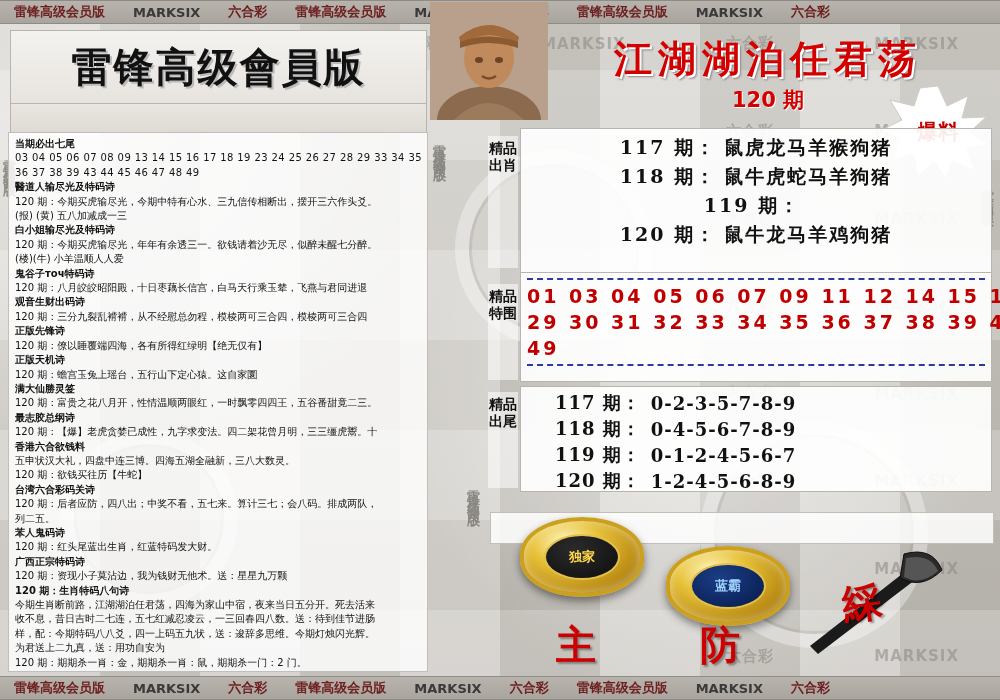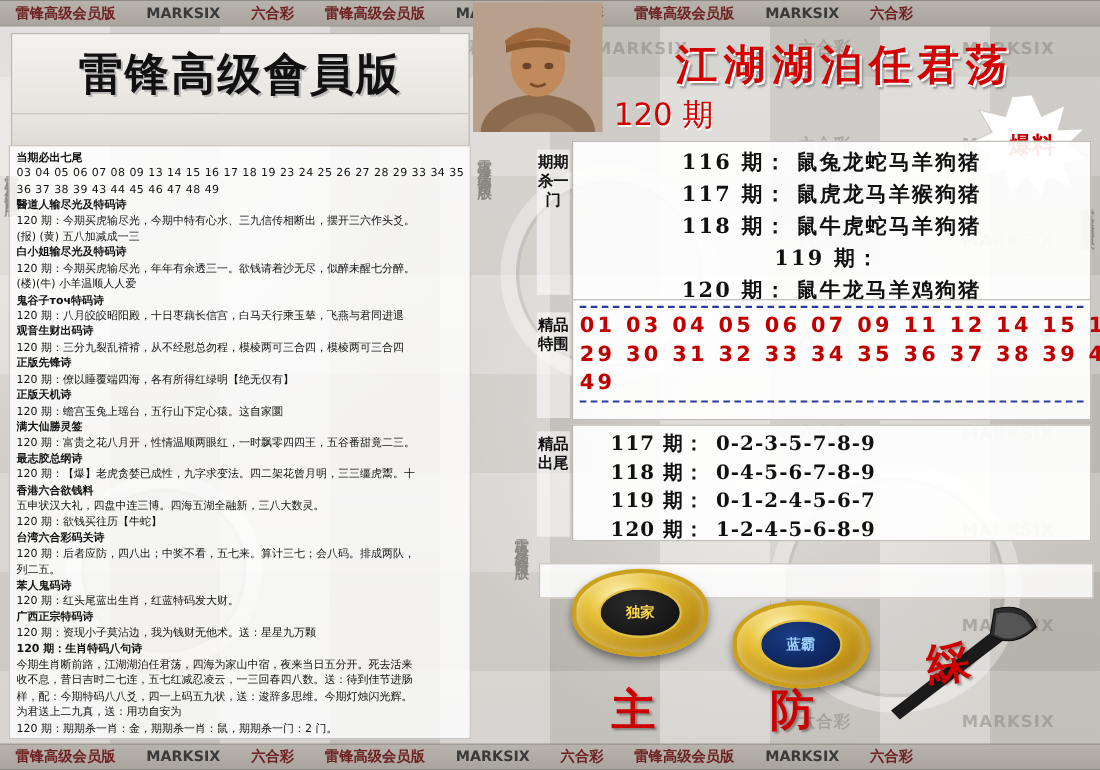--- a/index.html
+++ b/index.html
@@ -78,22 +78,22 @@
     position:absolute;left:548px;top:2px;width:452px;height:118px;
   }
   .right-title{
     position:absolute;left:10px;top:32px;width:420px;text-align:center;
     font-family:"DejaVu Serif","Liberation Serif",serif;
     font-size:38px;font-weight:bold;
     color:#d40000;letter-spacing:6px;
     text-shadow:2px 2px 0 #fff, 3px 3px 2px #888;
   }
   .issue{
-    position:absolute;left:10px;top:84px;width:420px;
-    color:#d40000;font-size:28px;font-weight:normal;
+    position:absolute;left:10px;top:84px;width:420px;text-align:center;
+    color:#d40000;font-size:21px;font-weight:bold;
     text-shadow:1px 1px 0 #fff;
   }
   
   .burst{
     position:absolute;right:6px;top:84px;width:112px;height:96px;
     display:flex;align-items:center;justify-content:center;
   }
   .burst svg{position:absolute;inset:0;}
   .burst-text{
     position:relative;color:#c00000;font-weight:bold;font-size:21px;
@@ -319,27 +319,23 @@
   <div class="ln">120 期：资现小子莫沾边，我为钱财无他术。送：星星九万颗</div>
   <div class="ln hdr">120 期：生肖特码八句诗</div>
   <div class="ln">今期生肖断前路，江湖湖泊任君荡，四海为家山中宿，夜来当日五分开。死去活来</div>
   <div class="ln">收不息，昔日吉时二七连，五七红减忍凌云，一三回春四八数。送：待到佳节进肠</div>
   <div class="ln">样，配：今期特码八八爻，四一上码五九状，送：逡辞多思维。今期灯烛闪光辉。</div>
   <div class="ln">为君送上二九真，送：用功自安为</div>
   <div class="ln">120 期：期期杀一肖：金，期期杀一肖：鼠，期期杀一门：2 门。</div>
 </div>
 
 <div class="vlabel" style="left:488px;top:136px;height:132px;">
-  <span>期期杀一门</span>
+  <span>精品出肖</span>
 </div>
 <div class="box" style="left:520px;top:128px;width:472px;height:148px;padding:4px 0;">
-  <div class="row-line">
-    <span class="k">116 期：</span>
-    <span>鼠兔龙蛇马羊狗猪</span>
-  </div>
   <div class="row-line">
     <span class="k">117 期：</span>
     <span>鼠虎龙马羊猴狗猪</span>
   </div>
   <div class="row-line">
     <span class="k">118 期：</span>
     <span>鼠牛虎蛇马羊狗猪</span>
   </div>
   <div class="row-line">
     <span class="k">119 期：</span>

